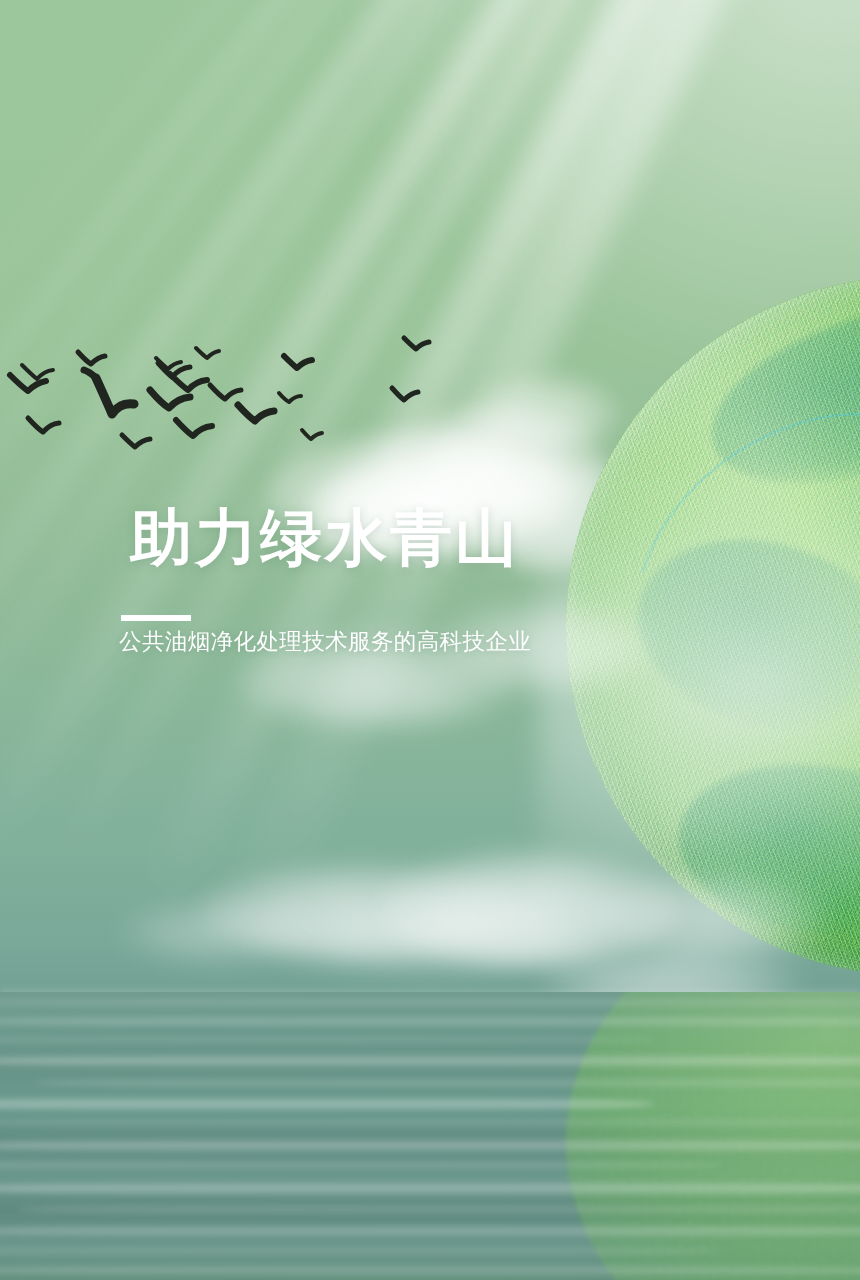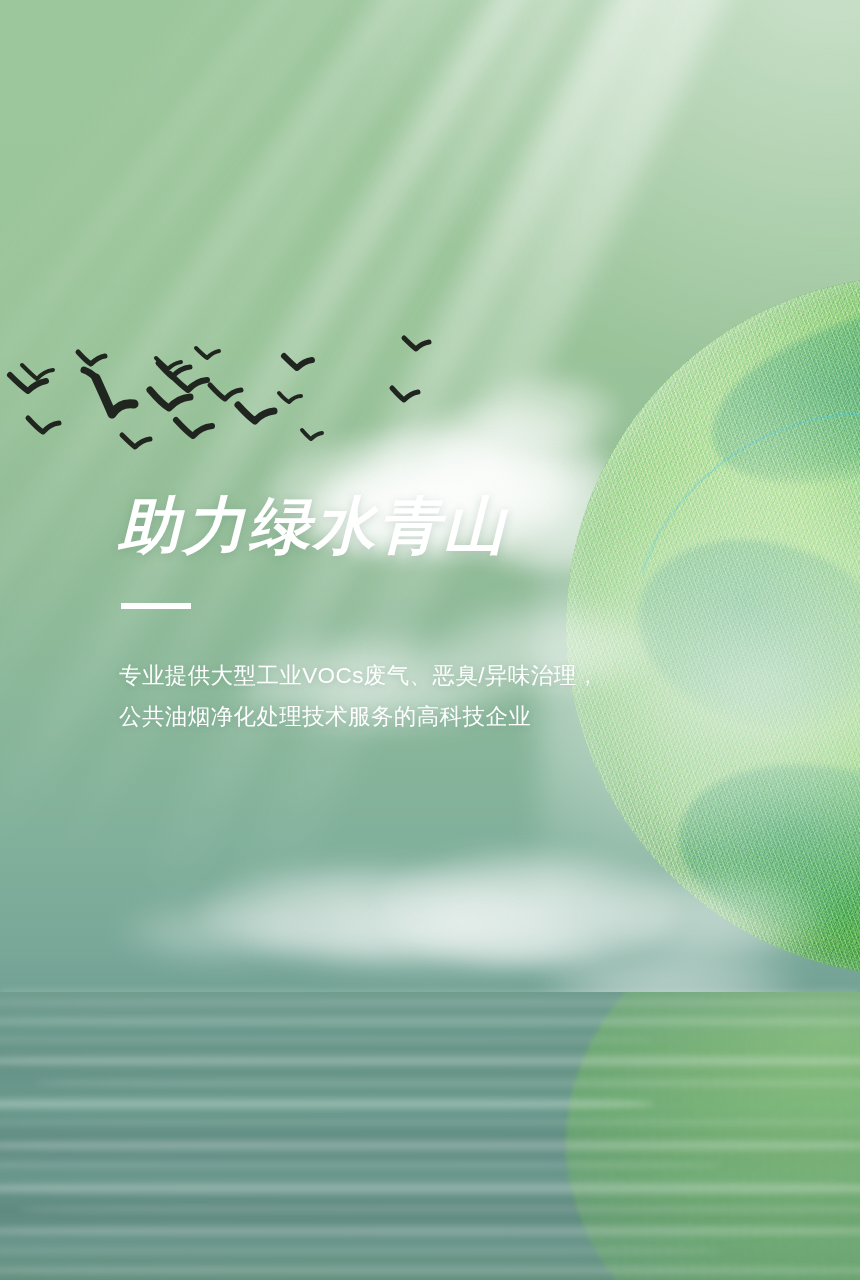--- a/index.html
+++ b/index.html
@@ -300,29 +300,28 @@
   }
 
   
   .content {
     position: absolute;
     left: 118px;
     top: 486px;
     width: 560px;
   }
   .headline {
-    margin: 0;
+    margin: 12px;
     color: #ffffff;
     font-size: 62px;
     font-weight: 700;
     line-height: 79px;
     letter-spacing: 3px;
     white-space: nowrap;
     text-shadow: 0 2px 10px rgba(70,110,90,0.22);
-    font-style: italic;
   }
   .divider {
     width: 70px;
     height: 6px;
     background: #ffffff;
     margin: 38px 0 0 3px;
   }
   .subtitle {
     margin: 46px 0 0 1px;
     color: #ffffff;
@@ -435,17 +434,16 @@
     <div class="wave" style="top:188px;height:17px;opacity:.55;"></div>
     <div class="wave" style="top:212px;height:11px;opacity:.32;left:2%;width:106%;"></div>
     <div class="wave" style="top:232px;height:14px;opacity:.46;"></div>
     <div class="wave" style="top:254px;height:10px;opacity:.26;left:-8%;width:92%;"></div>
     <div class="wave" style="top:272px;height:13px;opacity:.38;"></div>
   </div>
 
   <div class="content">
     <h1 class="headline">助力绿水青山</h1>
     <div class="divider"></div>
-    <p class="subtitle">专业提供大型工业VOCs废气、恶臭/异味治理，</p>
     <p class="subtitle" style="margin-top:0;">公共油烟净化处理技术服务的高科技企业</p>
   </div>
 
 </div>
 
 </body></html>

